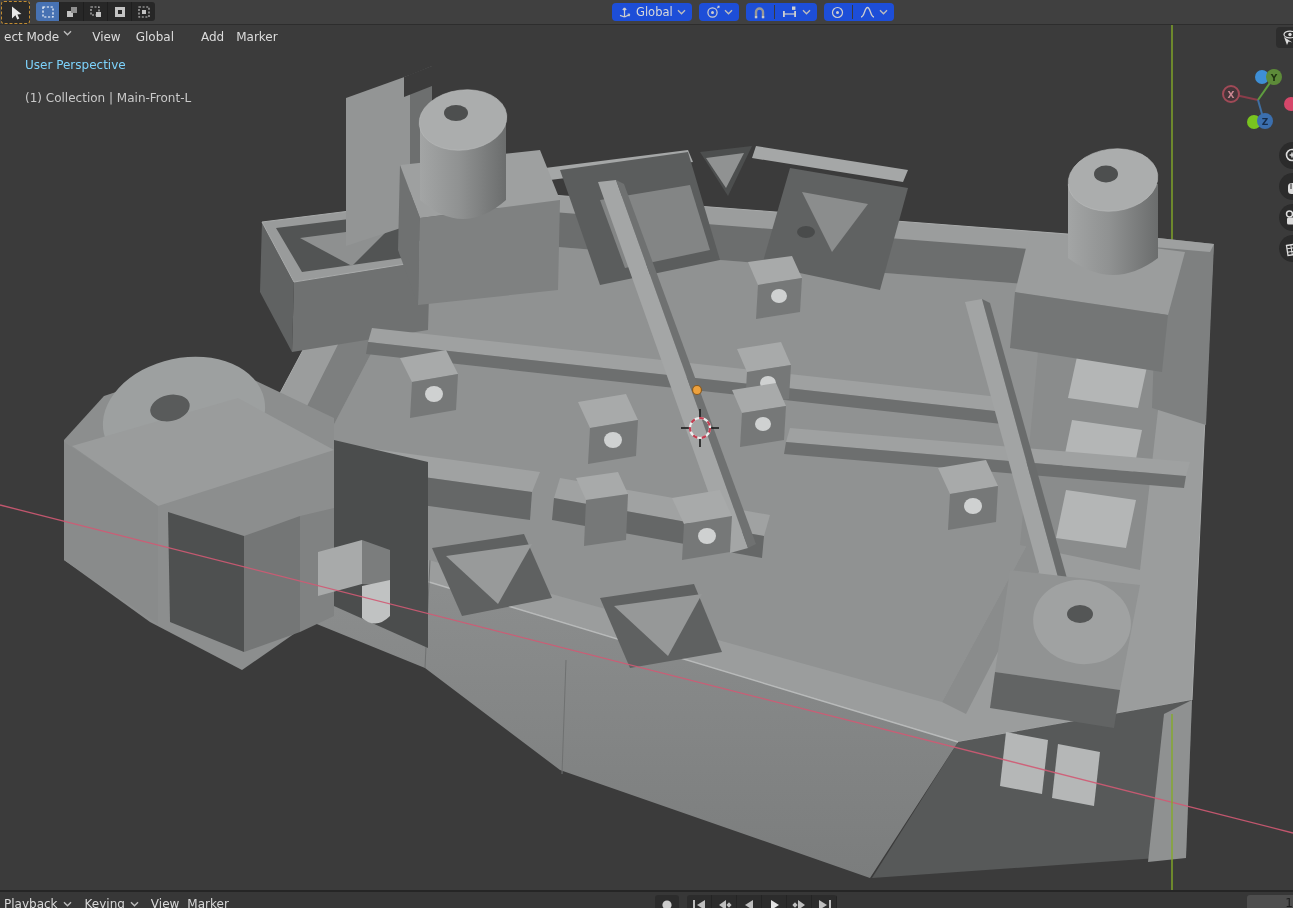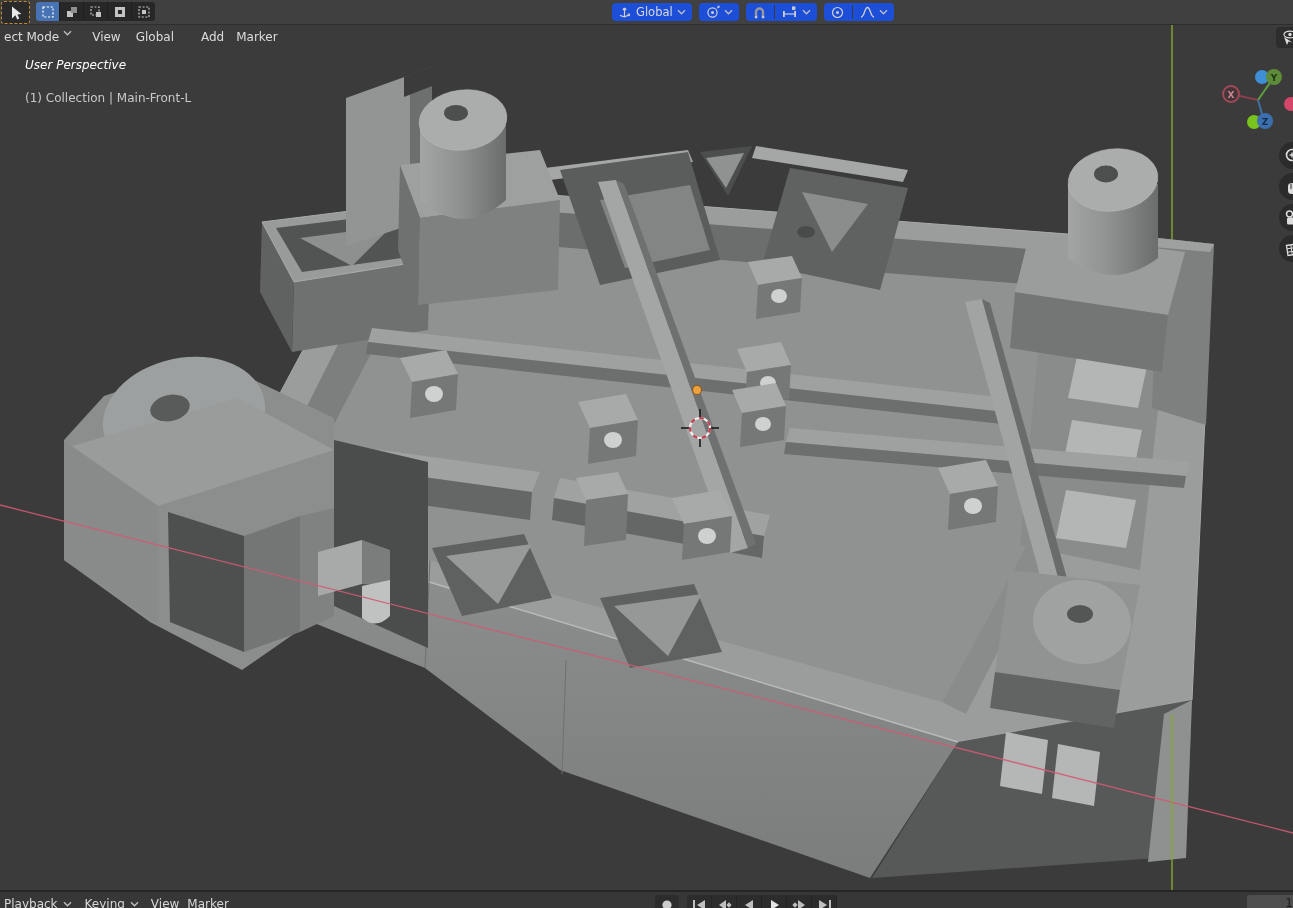--- a/index.html
+++ b/index.html
@@ -24,21 +24,21 @@
   .ctl { height:18px; background:#1d4ed8; border-radius:4px; display:flex;
          align-items:center; padding:0 6px; color:#d9d9d9; font-size:11.5px; gap:4px; }
   .ctl .divider { width:1px; height:14px; background:#3a3a3a; margin:0 3px; }
   
   .vph { position:absolute; left:0; top:25px; width:100%; height:23px;
          display:flex; align-items:center; font-size:12px; color:#dcdcdc; }
   .vph .menu { padding:2px 3px; display:flex; gap:4px; }
   
   .scene { position:absolute; left:0; top:24px; }
   .ovl { position:absolute; font-size:12px; pointer-events:none; }
-  .ovl.l1 { left:25px; top:58px; color:#ffffff;font-style:italic; }
+  .ovl.l1 { left:25px; top:58px; color:#7dd3fc; }
   .ovl.l2 { left:25px; top:79px; color:#c9c9c9;margin-top:12px; }
   .gizmo-btn { position:absolute; left:1276px; top:27px; width:26px; height:21px;
                background:#2d2d2d; border-radius:4px; display:flex; align-items:center;
                justify-content:center; }
   .axis-gizmo { position:absolute; left:1208px; top:40px; }
   .navtools { position:absolute; left:1279px; top:142px; display:flex;
               flex-direction:column; gap:4px; }
   .nbtn { width:27px; height:27px; border-radius:50%; background:#2b2b2b;
           display:flex; align-items:center; justify-content:center; }
   

